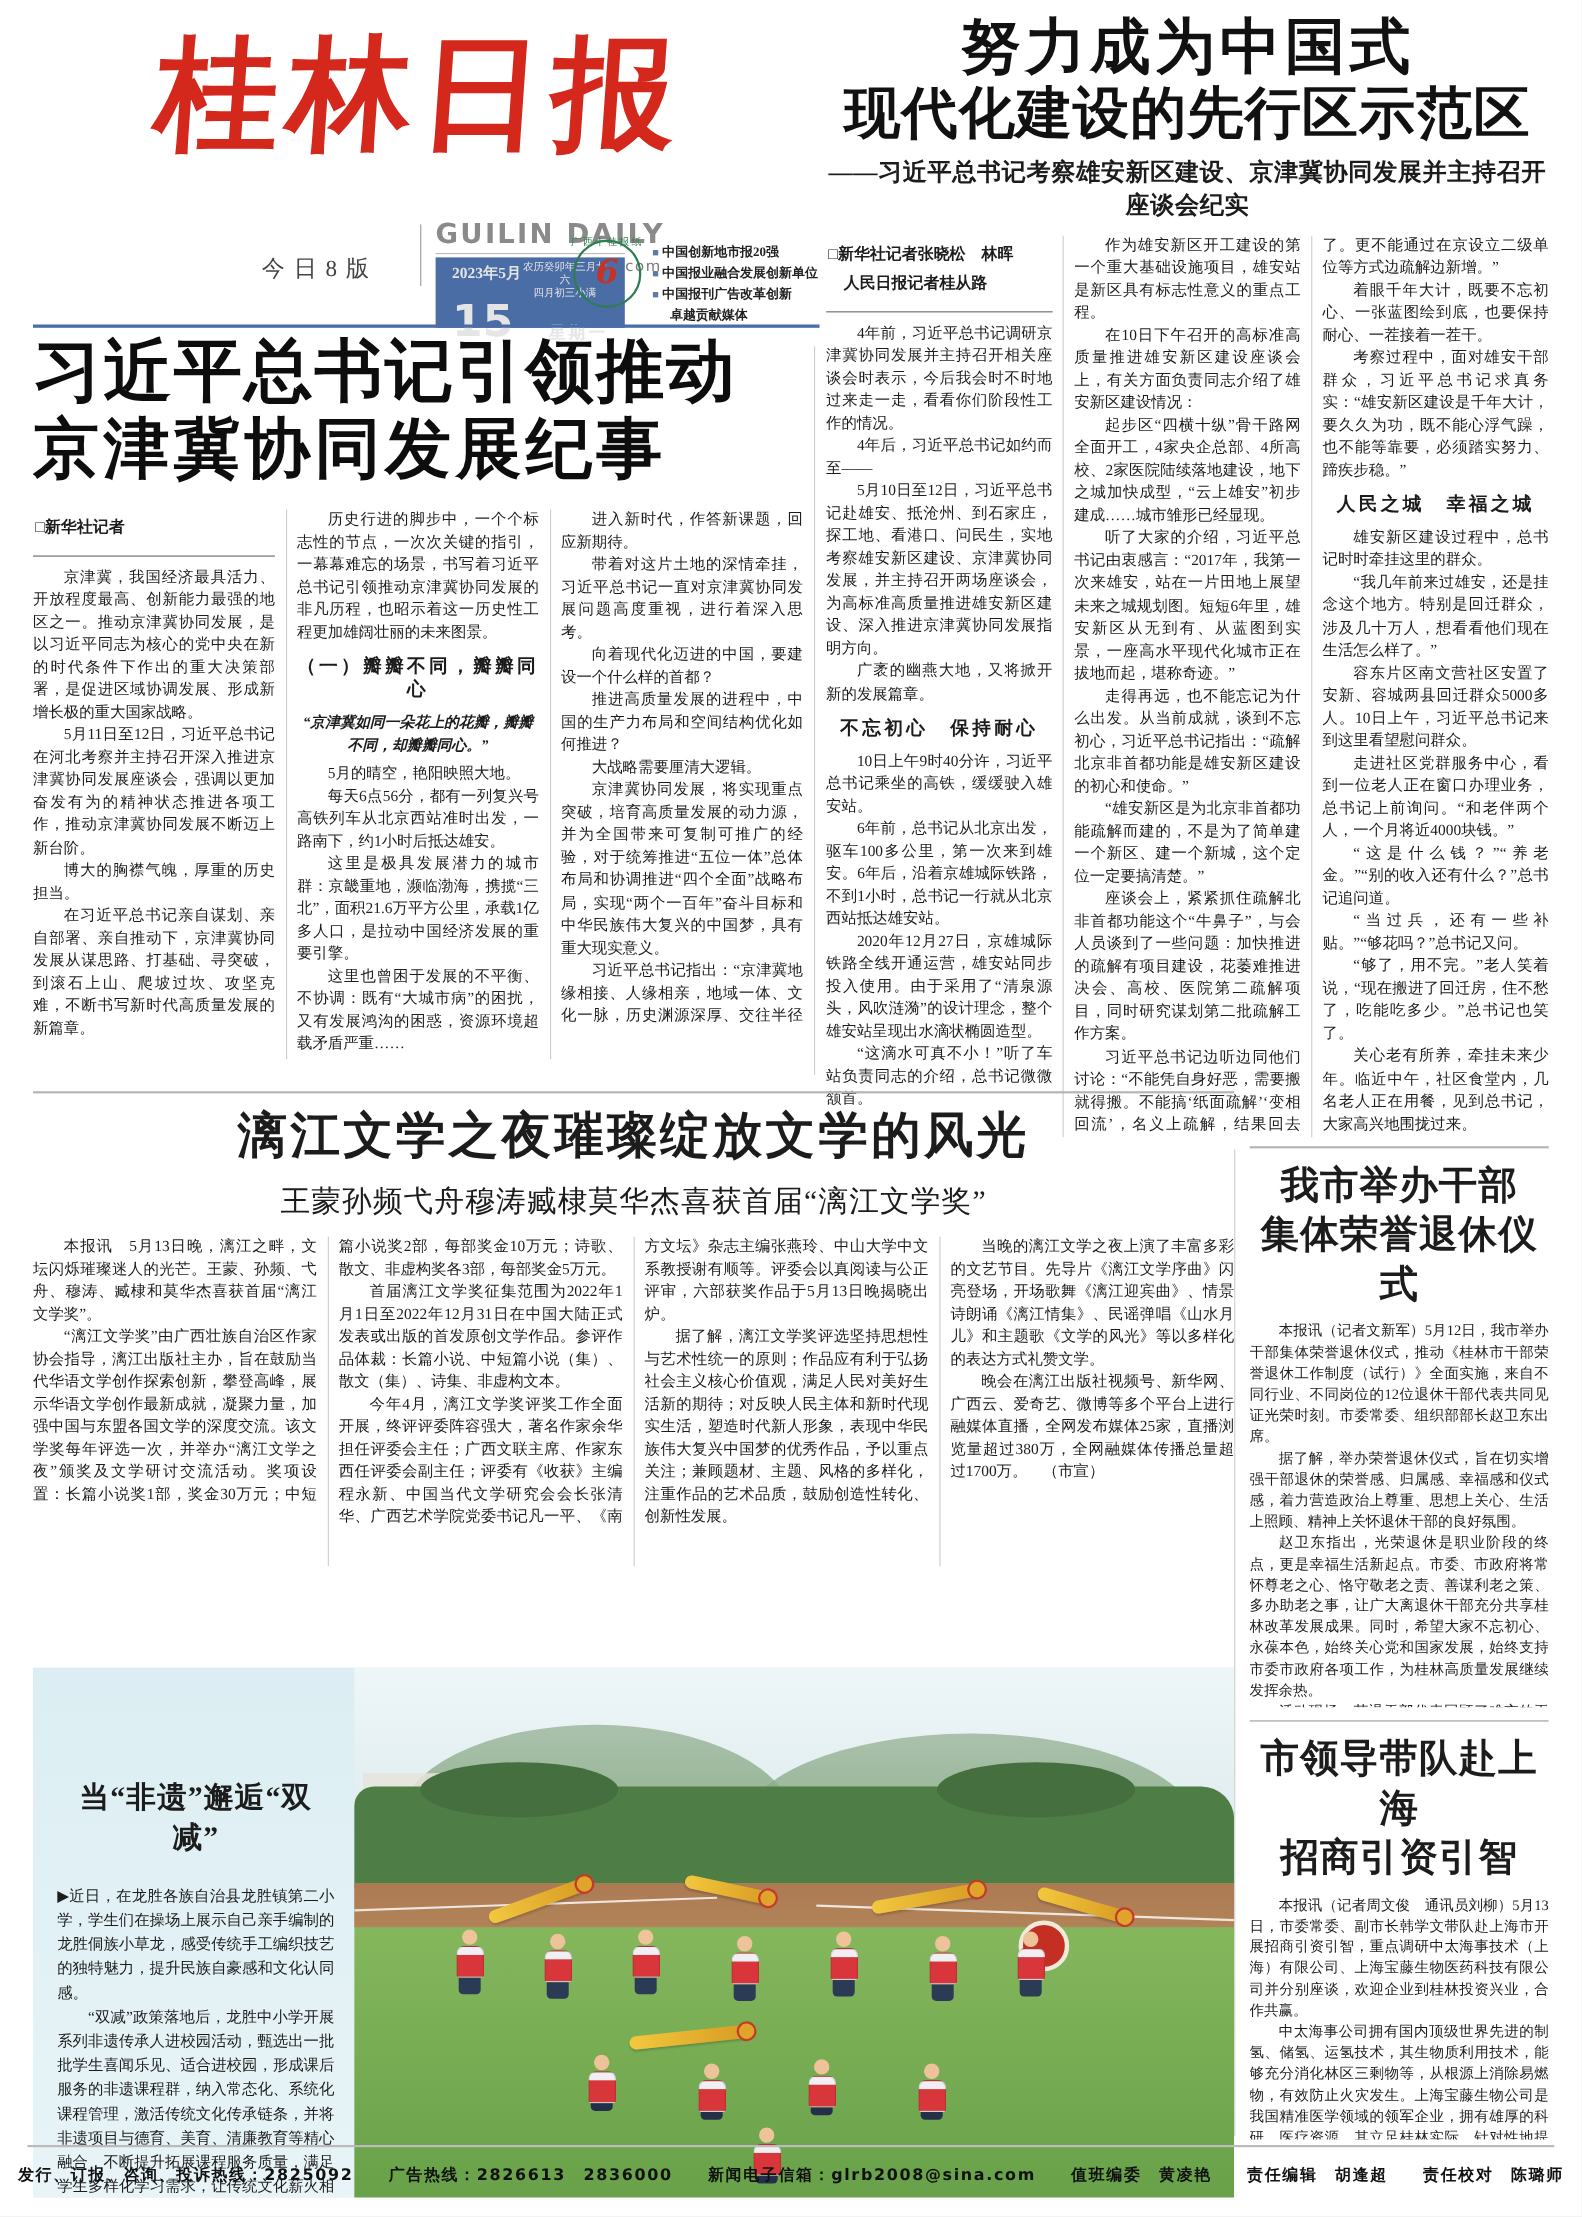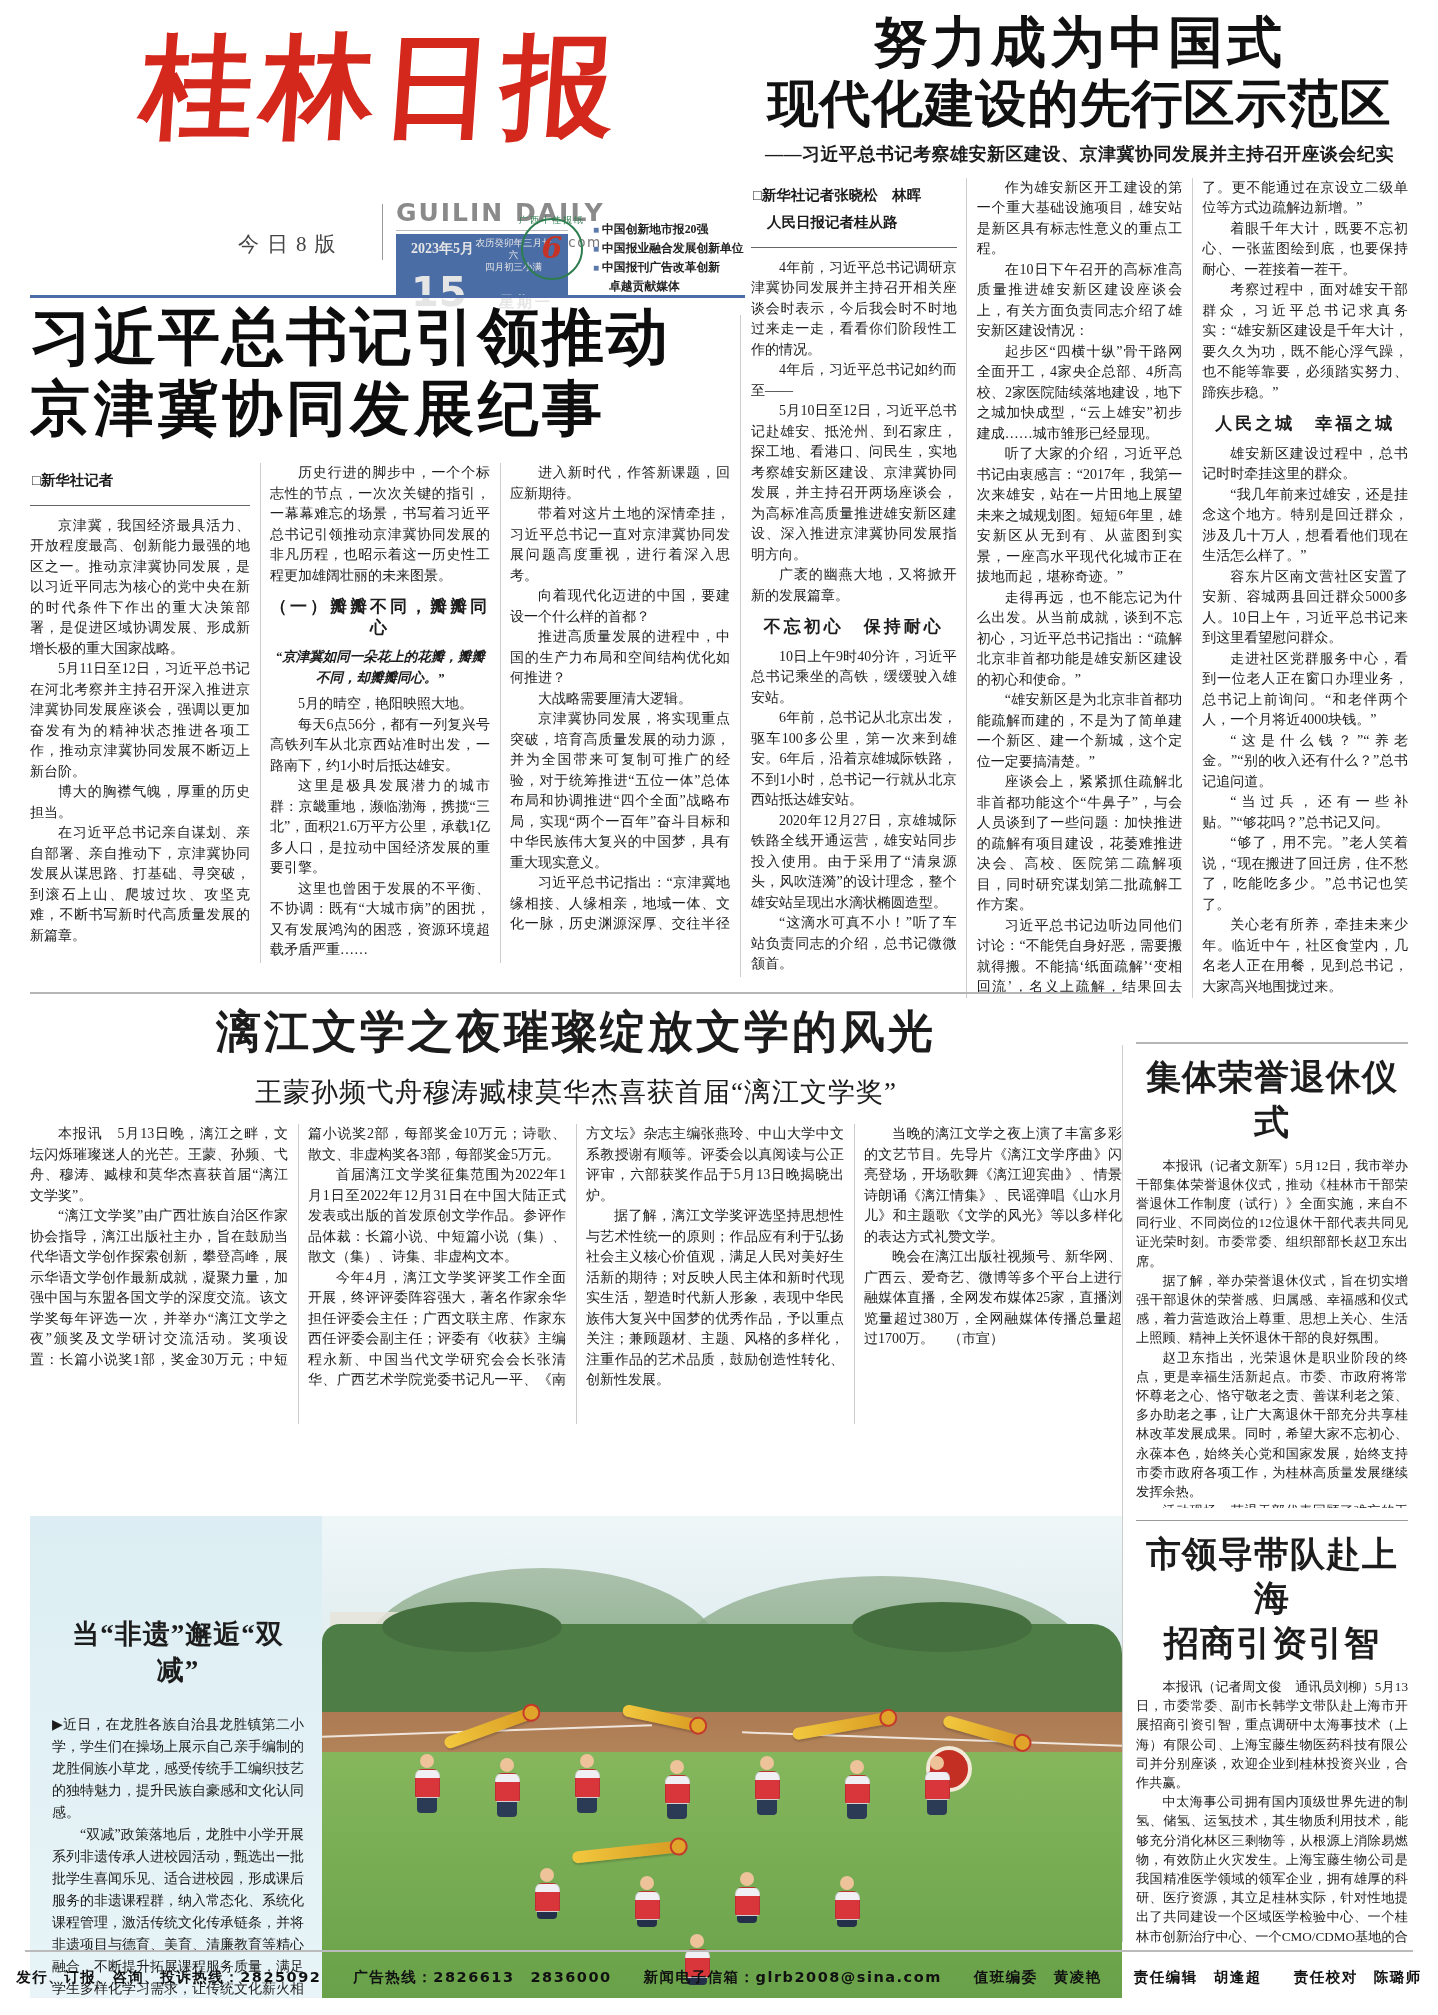--- a/index.html
+++ b/index.html
@@ -36,21 +36,21 @@
   .badges { position:absolute; left:563px; top:214px; width:155px; font-size:11.8px; font-weight:bold; line-height:1.6; color:#222; }
   .badge-line { white-space:nowrap; }
   .badge-line:not(.no-sq)::before { content:"■"; color:#5b79ab; margin-right:3px; font-size:10px; }
   .badge-line.no-sq { padding-left:16px; }
   .blue-rule { position:absolute; left:0; right:0; bottom:0; height:3px; background:#4b6da6; }
   
   .lead-right { position:absolute; left:751px; top:12px; width:657px; height:1022px; overflow:hidden; }
   .lr-h1 { font-family:"DejaVu Sans",sans-serif; font-weight:900; text-align:center; color:#111; }
   .lr-h1 .l1 { font-size:55px; letter-spacing:4px; line-height:1.12; }
   .lr-h1 .l2 { font-size:51px; letter-spacing:1px; line-height:1.18; }
-  .lr-dek { text-align:center; font-size:18px; font-weight:bold; margin:8px 0 12px; letter-spacing:0.5px; }
+  .lr-dek { text-align:center; font-size:22px; font-weight:bold; margin:8px 0 12px; letter-spacing:0.5px; }
   .col-body { column-gap:20px; column-rule:1px solid #ccc; font-size:14px; line-height:20.5px; text-align:justify; overflow:hidden; }
   .cols-3 { column-count:3; }
   .cols-4 { column-count:4; }
   .lr-body { height:820px; }
   .byline-box { font-size:14.5px; font-weight:bold; padding:4px 0 10px 2px; border-bottom:1px solid #666; margin-bottom:10px; line-height:1.9; }
   .byline-box .b2 { padding-left:14px; }
   
   .b { margin:0; }
   .b-p { text-indent:2em; }
   .b-sub { text-align:center; font-family:"DejaVu Sans",sans-serif; font-weight:bold; font-size:17px; letter-spacing:3px; margin:10px 0; }
@@ -322,20 +322,21 @@
           <div class="t"></div>
           <div class="l"></div>
         </div>
     </div>
   </div>
 
   <div class="vrule2"></div>
   <div class="rail">
     <div>
       <h2>
+        <div>我市举办干部</div>
         <div>集体荣誉退休仪式</div>
       </h2>
       <div class="rbody retire-body">
           <p class="b b-p">本报讯（记者文新军）5月12日，我市举办干部集体荣誉退休仪式，推动《桂林市干部荣誉退休工作制度（试行）》全面实施，来自不同行业、不同岗位的12位退休干部代表共同见证光荣时刻。市委常委、组织部部长赵卫东出席。</p>
           <p class="b b-p">据了解，举办荣誉退休仪式，旨在切实增强干部退休的荣誉感、归属感、幸福感和仪式感，着力营造政治上尊重、思想上关心、生活上照顾、精神上关怀退休干部的良好氛围。</p>
           <p class="b b-p">赵卫东指出，光荣退休是职业阶段的终点，更是幸福生活新起点。市委、市政府将常怀尊老之心、恪守敬老之责、善谋利老之策、多办助老之事，让广大离退休干部充分共享桂林改革发展成果。同时，希望大家不忘初心、永葆本色，始终关心党和国家发展，始终支持市委市政府各项工作，为桂林高质量发展继续发挥余热。</p>
           <p class="b b-p">活动现场，荣退干部代表回顾了难忘的工作经历和心路历程，畅谈了心得体会，大家表示要继续发挥余热，关心支持桂林发展。青年干部代表表示，要以退休干部为榜样，传承优良作风、汲取奋进力量，切实担负起新时代赋予的使命任务，为奋力谱写建设新时代中国特色社会主义壮美广西的桂林篇章作出新的更大贡献。</p>
         </div>
     </div>
     <div class="rail-div"></div>

